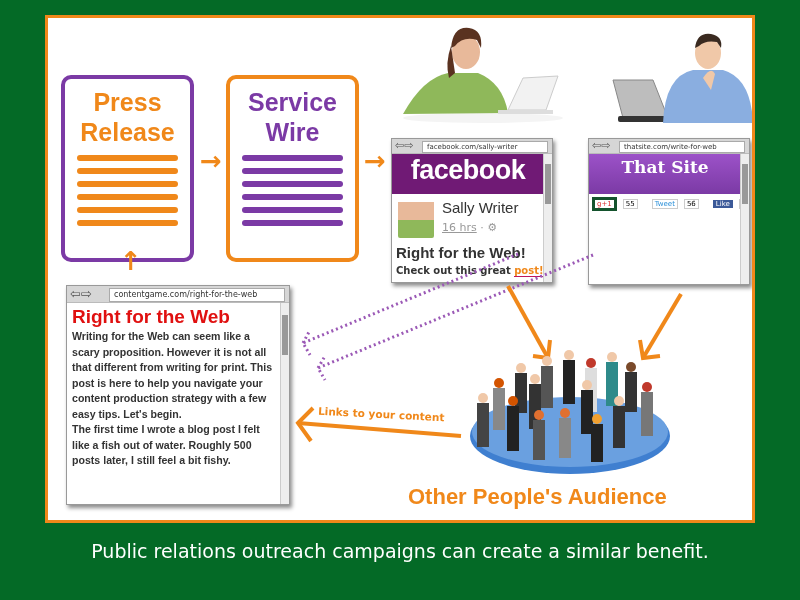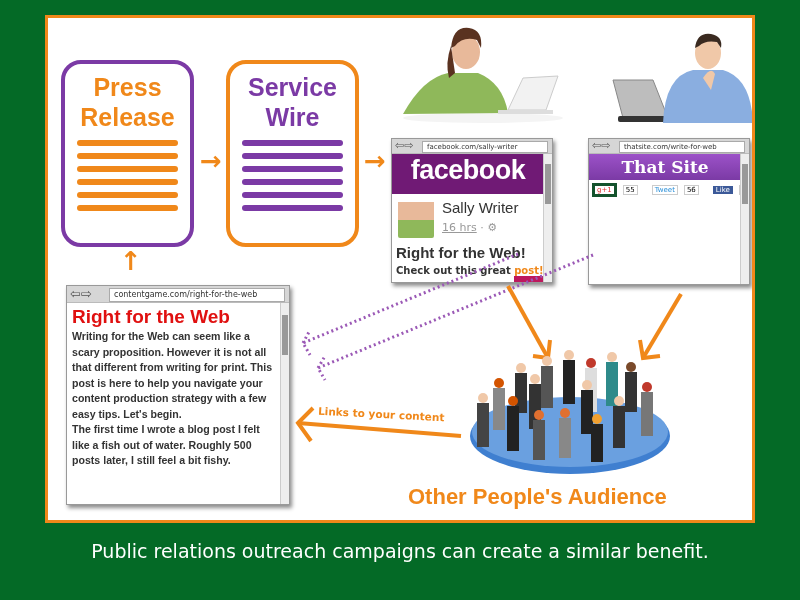--- a/index.html
+++ b/index.html
@@ -1,31 +1,31 @@
 <!DOCTYPE html>
 <html><head>
 <meta charset="utf-8">
 <style>
   html, body { margin:0; padding:0; }
   body { width:800px; height:600px; background:#046a26; position:relative; overflow:hidden; font-family:"DejaVu Sans", sans-serif; }
   .frame { position:absolute; left:45px; top:15px; width:704px; height:502px; border:3px solid #f0881a; background:#fff; overflow:hidden; }
   .caption { position:absolute; left:0; width:800px; top:540px; text-align:center; color:#ffffff; font-size:19px; font-family:"DejaVu Sans", sans-serif; }
   .abs { position:absolute; }
-  .box { position:absolute; border:4px solid; border-radius:20px; background:#fff; box-sizing:border-box; }
+  .box { position:absolute; border:4px solid; border-radius:10px; background:#fff; box-sizing:border-box;margin-top:15px; }
   .box-title { text-align:center; font-family:"Liberation Sans", sans-serif; font-weight:bold; font-size:25px; line-height:30px; margin-top:8px; }
   .lines { margin:8px 12px 0 12px; }
   .lines div { height:6px; border-radius:3px; margin-bottom:7px; }
   .browser { position:absolute; background:#fff; border:1px solid #999; box-shadow:2px 3px 4px rgba(0,0,0,0.45); overflow:hidden; }
   .browser .bar { height:14px; background:#d6d6d6; position:relative; border-bottom:1px solid #bbb; }
   .browser .nav { position:absolute; left:3px; top:0; font-size:11px; line-height:14px; color:#555; }
   .browser .url { position:absolute; left:30px; right:4px; top:2px; height:10px; background:#fff; border:1px solid #aaa; font-size:7px; line-height:10px; padding-left:4px; color:#333; font-family:"DejaVu Sans", sans-serif; white-space:nowrap; overflow:hidden; }
   .scroll { position:absolute; right:0; top:15px; bottom:0; width:8px; background:#eee; border-left:1px solid #ccc; }
   .scroll .thumb { position:absolute; left:1px; right:1px; top:10px; height:40px; background:#999; }
   .fb-head { background:#701a75; color:#fff; font-family:"Liberation Sans", sans-serif; font-weight:bold; font-size:27px; text-align:center; height:40px; line-height:32px; margin-right:8px; letter-spacing:-0.5px; }
-  .ts-head { background:linear-gradient(#9c52c8, #7b3aa5); color:#fff; font-family:"DejaVu Serif", serif; font-weight:bold; font-size:17px; text-align:center; height:26px; line-height:26px; margin-right:8px; }
+  .ts-head { background:linear-gradient(#9c52c8, #7b3aa5); color:#fff; font-family:"DejaVu Serif", serif; font-weight:bold; font-size:17px; text-align:center; height:40px; line-height:26px; margin-right:8px; }
   .arrow { color:#f0881a; font-weight:bold; }
   .person { position:absolute; }
 </style>
 </head>
 <body>
 
 <div class="frame">
 
   <div class="box" style="left:13px; top:42px; width:133px; height:187px; border-color:#7b3aa5;">
     <div class="box-title" style="color:#f0881a;">
@@ -95,21 +95,21 @@
       <div style="position:absolute; left:6px; top:4px; width:36px; height:40px; background:linear-gradient(#ffffff 0%, #ffffff 10%, #e8b99a 10%, #e8b99a 55%, #8fb85a 55%); border-radius:2px;"></div>
       <div style="position:absolute; left:50px; top:5px; font-size:15px; color:#333; font-family:'Liberation Sans', sans-serif;">Sally Writer</div>
       <div style="position:absolute; left:50px; top:27px; font-size:11px; color:#999;">
         <span style="text-decoration:underline;">16 hrs</span>
         <span> · ⚙</span>
       </div>
     </div>
     <div style="padding-left:4px; font-size:15px; font-weight:bold; color:#333; font-family:'Liberation Sans', sans-serif;">Right for the Web!</div>
     <div style="padding-left:4px; font-size:10px; font-weight:bold; color:#333; margin-top:4px;">
       <span>Check out this great</span>
-      <span style="color:#f0881a; border-bottom:8px solid #be185d;">post!</span>
+      <span style="color:#f0881a; border-bottom:1px solid #be185d;">post!</span>
     </div>
     <div class="scroll">
         <div class="thumb"></div>
       </div>
   </div>
 
   <div class="browser" style="left:540px; top:120px; width:160px; height:145px;">
     <div class="bar">
       <span class="nav">⇦⇨</span>
       <span class="url">thatsite.com/write-for-web</span>

